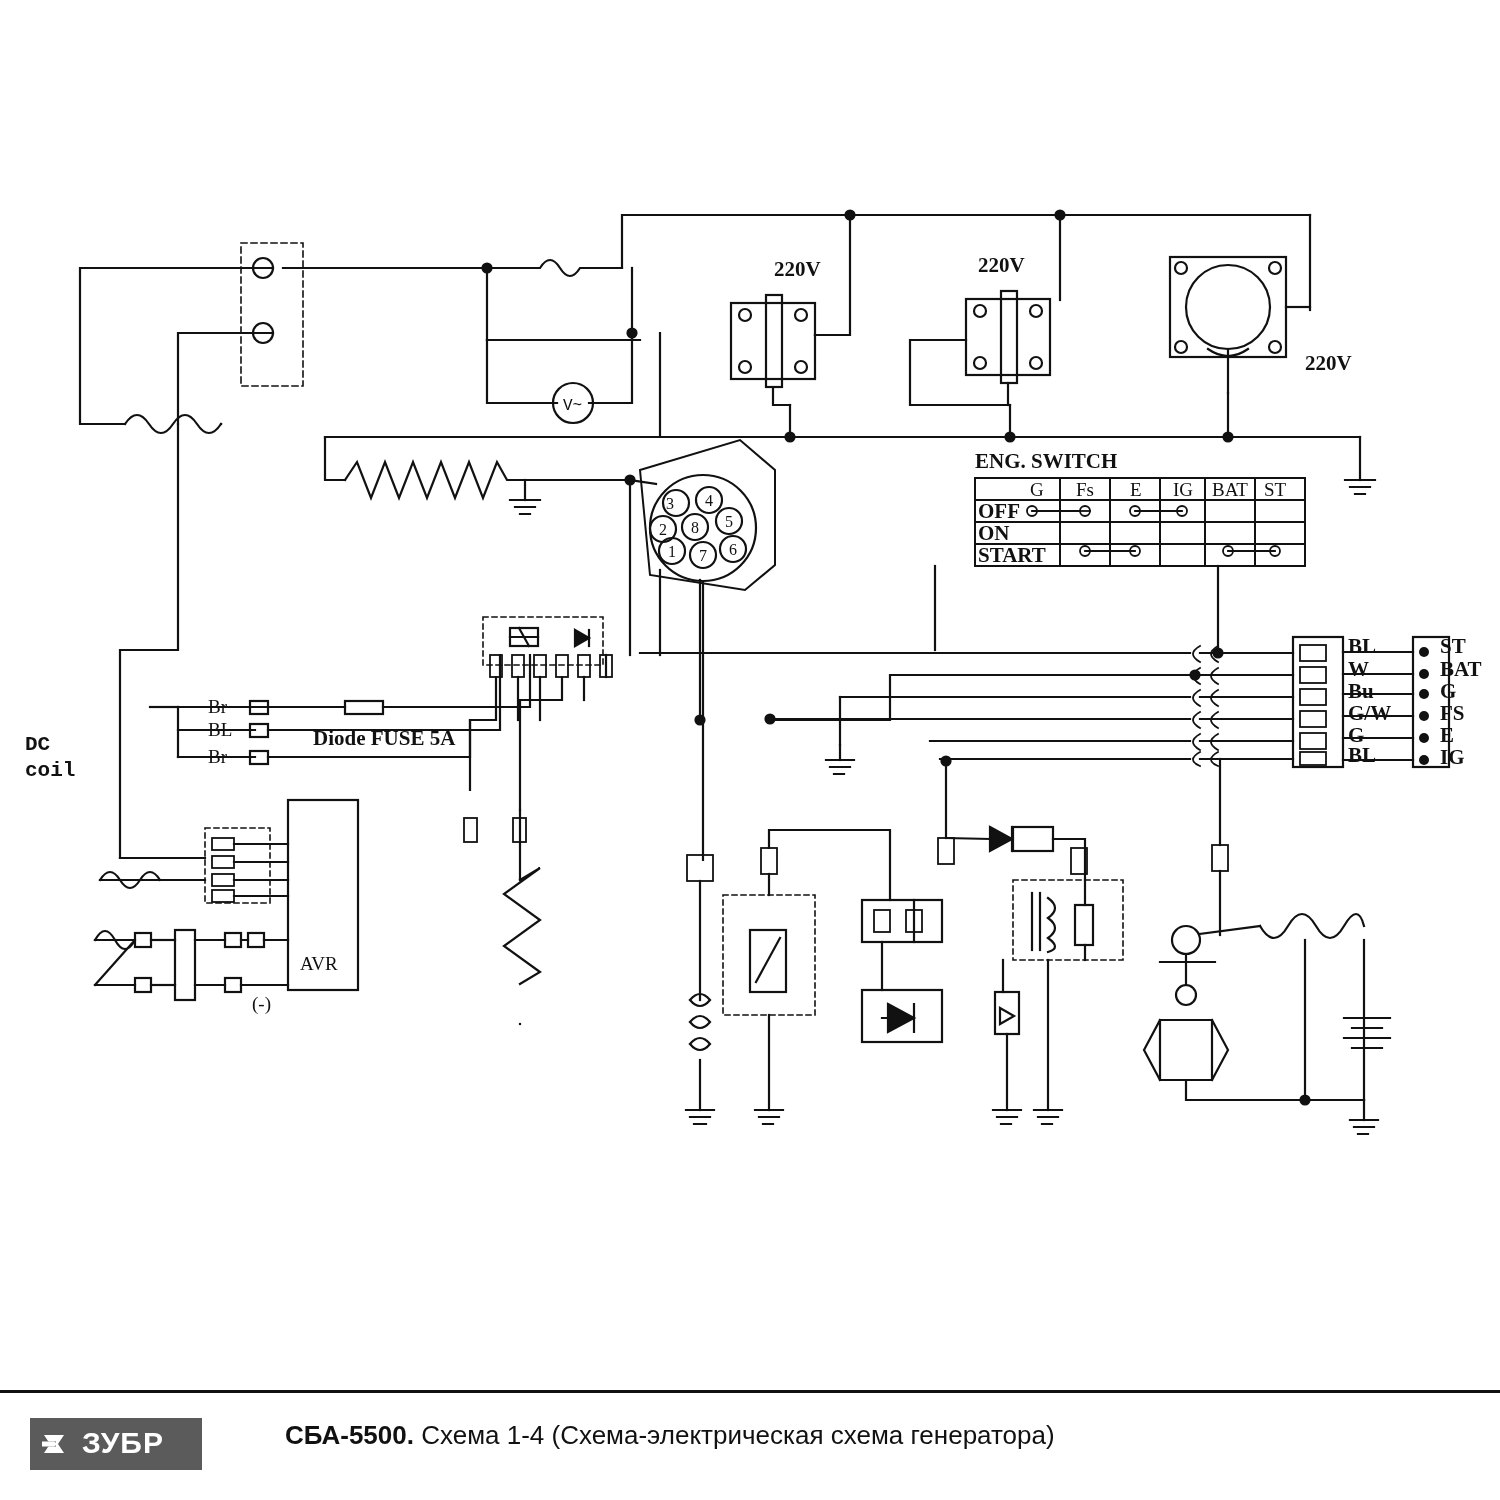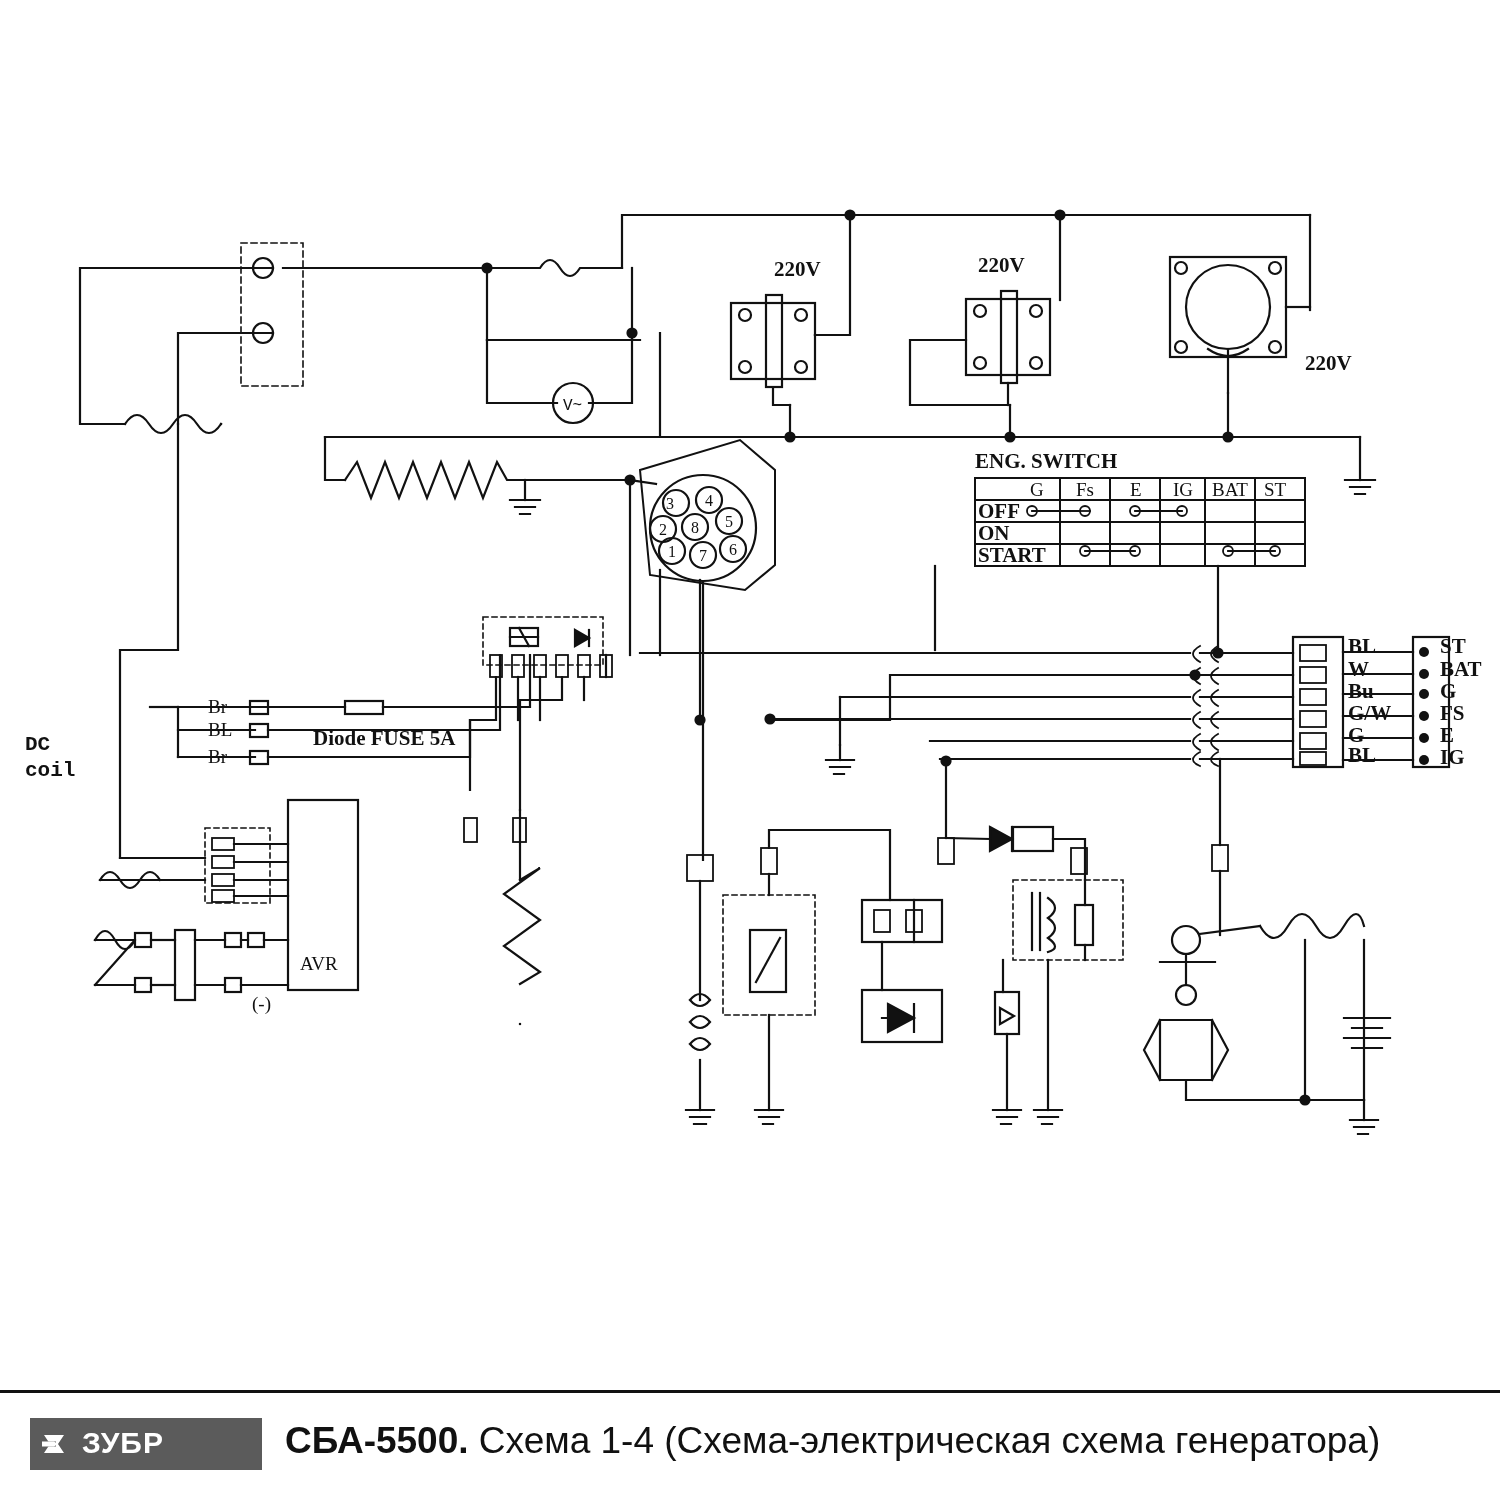--- a/index.html
+++ b/index.html
@@ -1,24 +1,24 @@
 <!DOCTYPE html>
 <html><head>
 <meta charset="utf-8">
 <style>
   html,body{margin:0;padding:0;background:#fff;}
   body{width:1500px;height:1500px;font-family:"Liberation Serif",serif;color:#000;position:relative;overflow:hidden;}
   #sheet{position:absolute;left:0;top:0;width:1500px;height:1500px;}
   svg#diagram{position:absolute;left:0;top:0;width:1500px;height:1400px;}
   .footer{position:absolute;left:0;top:1390px;width:1500px;height:110px;}
   .footer-rule{position:absolute;left:0;top:0;width:1500px;height:3px;background:#111;}
-  .logo{position:absolute;left:30px;top:28px;width:232px;height:52px;background:#5b5b5b;}
+  .logo{position:absolute;left:30px;top:28px;width:172px;height:52px;background:#5b5b5b;}
   .logo-mark{position:absolute;left:12px;top:12px;width:28px;height:28px;}
   .logo-text{position:absolute;left:52px;top:8px;font-family:"Liberation Sans",sans-serif;font-weight:bold;font-size:30px;color:#fff;letter-spacing:1px;}
-  .caption{position:absolute;left:285px;top:30px;font-family:"Liberation Sans",sans-serif;font-size:37px;color:#111;white-space:nowrap;}
+  .caption{position:absolute;left:285px;top:30px;font-family:"Liberation Sans",sans-serif;font-size:26px;color:#111;white-space:nowrap;}
   .caption b{font-weight:bold;}
   text{font-family:"Liberation Serif",serif;}
   .lbl{font-size:19px;}
   .lbl-sm{font-size:16px;}
   .lbl-b{font-size:21px;font-weight:bold;}
   .mono{font-family:"Liberation Mono",monospace;}
 </style>
 </head>
 <body>
 

